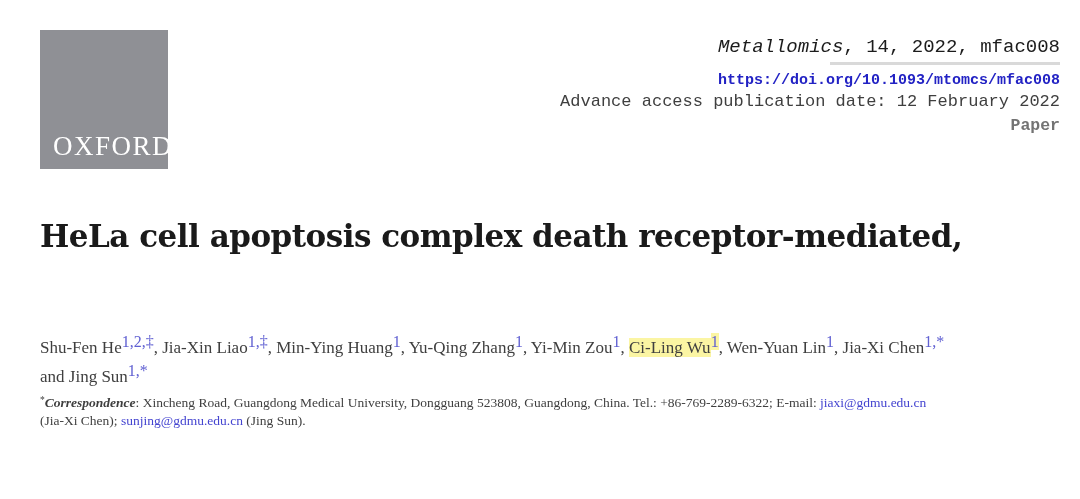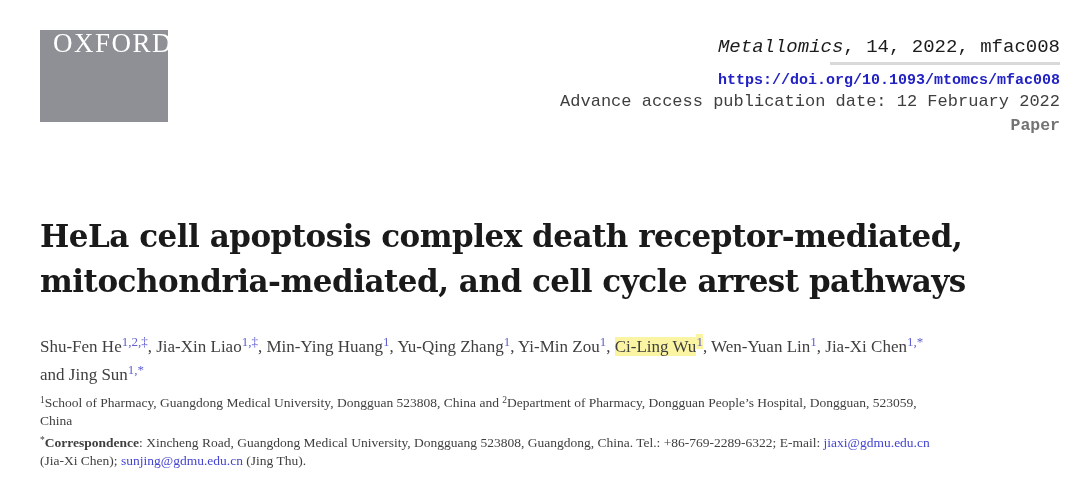--- a/index.html
+++ b/index.html
@@ -7,23 +7,23 @@
     width: 1080px; height: 499px;
     background: var(--page-bg, #ffffff);
     font-family: "Liberation Serif", serif;
     position: relative;
   }
   .page { position: absolute; inset: 0; }
 
   
   .logo {
     position: absolute; left: 40px; top: 30px;
-    width: 128px; height: 92px;
+    width: 128px; height: 139px;
     background: var(--logo-gray, #8f9095);
-    display: flex; align-items: flex-start;
+    display: flex; align-items: flex-end;
   }
   .logo-text {
     color: #ffffff; font-size: 27px; line-height: 1;
     letter-spacing: 1.5px; margin: 0 0 9px 13px;
     font-family: "Liberation Serif", serif;
   }
 
   
   .head-right { position: absolute; top: 36px; right: 20px; text-align: right; font-family: Liberation Mono, monospace; }
   .journal-line { font-size: 19px; color: #1c1c1c; line-height: 22px; white-space: nowrap; }
@@ -44,50 +44,49 @@
     letter-spacing: -0.5px; color: var(--title-text, #1a1a1a);
     white-space: nowrap;
   }
 
   
   .authors {
     position: absolute; left: 40px; top: 330px;
     font-size: 17px; line-height: 23px;
     color: var(--body-text, #3f3f3f); white-space: nowrap;
   }
-  .sup { font-size: 13px; vertical-align: 6px; color: var(--sup-violet, #6060d2); }
+  .sup { font-size: 16px; vertical-align: 6px; color: var(--sup-violet, #6060d2); }
   .hl { background: var(--highlight-yellow, #fbf5a3); }
 
   
   .footblock { position: absolute; left: 40px; top: 391px; width: 1030px; }
   .affil { margin: 0; font-size: 13.5px; line-height: 18.4px; color: var(--body-text, #3f3f3f); white-space: nowrap; }
   .sup-g { font-size: 9.5px; vertical-align: 4px; }
-  .b { font-weight: bold; }
+  .b { font-weight: bold; font-style: italic; }
   .i { font-style: italic; }
   .link { color: var(--link-blue, #4444d0); cursor: pointer; }
 </style>
 </head>
 <body>
 
 <div class="page">
 
   <div class="logo">
     <span class="logo-text">OXFORD</span>
   </div>
 
   <div class="head-right">
     <div class="journal-line"><span class="i">Metallomics</span><span>, 14, 2022, mfac008</span></div>
     <div class="divider"></div>
     <a class="doi">https://doi.org/10.1093/mtomcs/mfac008</a>
     <div class="advance">Advance access publication date: 12 February 2022</div>
     <div class="paper-type">Paper</div>
   </div>
 
-  <h1 class="title"><br><span>HeLa cell apoptosis complex death receptor-mediated,</span><br><span>mitochondria-mediated, and cell cycle arrest pathways</span></h1>
+  <h1 class="title"><br><span>HeLa cell apoptosis complex death receptor-mediated,</span><br></h1>
 
   <div class="authors"><span>Shu-Fen He</span><span class="sup">1,2,‡</span><span>, </span><span>Jia-Xin Liao</span><span class="sup">1,‡</span><span>, </span><span>Min-Ying Huang</span><span class="sup">1</span><span>, </span><span>Yu-Qing Zhang</span><span class="sup">1</span><span>, </span><span>Yi-Min Zou</span><span class="sup">1</span><span>, </span><span class="hl">Ci-Ling Wu</span><span class="sup hl">1</span><span>, </span><span>Wen-Yuan Lin</span><span class="sup">1</span><span>, </span><span>Jia-Xi Chen</span><span class="sup">1,*</span><br><span>and Jing Sun</span><span class="sup">1,*</span></div>
 
   <div class="footblock">
-    <p class="affil"><span class="sup-g">1</span><span>School of Pharmacy, Guangdong Medical University, Dongguan 523808, China and </span><span class="sup-g">2</span><span>Department of Pharmacy, Dongguan People’s Hospital, Dongguan, 523059,</span><br><span>China</span></p>
-    <p class="affil"><span class="sup-g">*</span><span class="b">Correspondence</span><span>: Xincheng Road, Guangdong Medical University, Dongguang 523808, Guangdong, China. Tel.: +86-769-2289-6322; E-mail: </span><span class="link">jiaxi@gdmu.edu.cn</span><br><span>(Jia-Xi Chen); </span><span class="link">sunjing@gdmu.edu.cn</span><span> (Jing Thu).</span></p>
+    <p class="affil"><span class="sup-g">*</span><span class="b">Correspondence</span><span>: Xincheng Road, Guangdong Medical University, Dongguang 523808, Guangdong, China. Tel.: +86-769-2289-6322; E-mail: </span><span class="link">jiaxi@gdmu.edu.cn</span><br><span>(Jia-Xi Chen); </span><span class="link">sunjing@gdmu.edu.cn</span><span> (Jing Sun).</span></p>
   </div>
 
 </div>
 
 </body></html>

